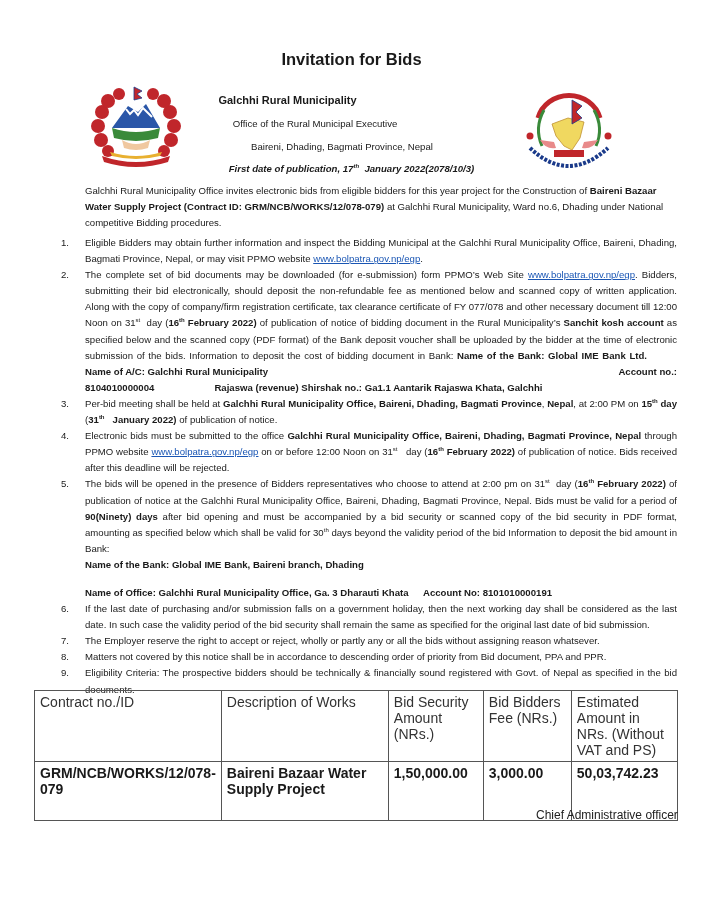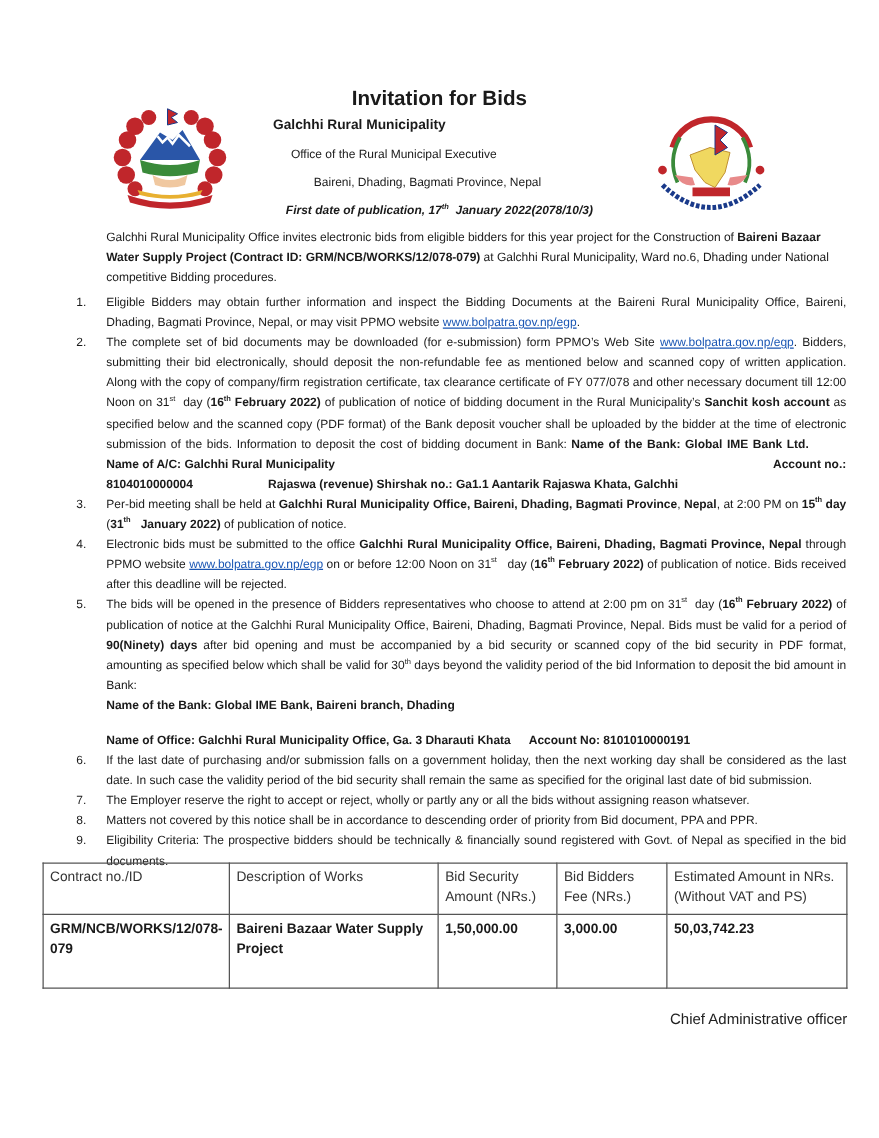--- a/index.html
+++ b/index.html
@@ -1,19 +1,19 @@
 <!DOCTYPE html>
 <html><head>
 <meta charset="utf-8">
 <style>
   html, body { margin: 0; padding: 0; background: #ffffff; }
   body { width: 703px; height: 910px; position: relative; overflow: hidden;
     font-family: "Liberation Sans", sans-serif; color: #1a1a1a; }
   .page { position: absolute; left: 0; top: 0; width: 703px; height: 910px; }
-  .title { position: absolute; top: 70px; left: 0; width: 703px; text-align: center;
+  .title { position: absolute; top: 50px; left: 0; width: 703px; text-align: center;
     font-size: 16.5px; font-weight: bold; }
   .org { position: absolute; top: 94px; left: 0; width: 575px; text-align: center;
     font-size: 11px; font-weight: bold; }
   .office { position: absolute; top: 118px; left: 0; width: 630px; text-align: center; font-size: 9.6px; }
   .address { position: absolute; top: 141px; left: 0; width: 684px; text-align: center; font-size: 9.6px; }
   .pubdate { position: absolute; top: 163px; left: 0; width: 703px; text-align: center;
     font-size: 9.6px; font-weight: bold; font-style: italic; }
   sup { font-size: 6px; vertical-align: super; line-height: 0; }
   .emblem-left { position: absolute; left: 88px; top: 82px; width: 96px; height: 86px; }
   .emblem-right { position: absolute; left: 520px; top: 88px; width: 98px; height: 84px; }
@@ -25,21 +25,21 @@
   ol.items li { position: relative; padding-left: 85px; padding-right: 26px; font-size: 9.6px;
     line-height: 16.1px; text-align: justify; margin: 0; }
   .num { position: absolute; left: 61px; top: 0; }
   .num.two { left: 56px; }
   .bankline { display: block; }
   .spacer-wide { display: inline-block; width: 60px; }
   .spacer-med { display: inline-block; width: 30px; }
   .acct-right { float: right; }
   .office-acct { display: inline-block; width: 338px; margin-top: 12px; }
   table.bids { position: absolute; left: 34px; top: 690px; width: 644px; border-collapse: collapse;
-    font-size: 11px; }
+    font-size: 14px; }
   table.bids td, table.bids th { border: 1px solid #555; vertical-align: top; padding: 3px 5px;
     line-height: 16px; text-align: left; font-weight: normal; color: #333; }
   table.bids th { height: 34px; }
   table.bids td { height: 52px; font-weight: bold; color: #1a1a1a; }
   .signature { position: absolute; left: 536px; top: 808px; font-size: 12px; color: #222; }
 </style>
 </head>
 <body>
 
 <div class="page">
@@ -86,21 +86,21 @@
   <div class="org">Galchhi Rural Municipality</div>
   <div class="office">Office of the Rural Municipal Executive</div>
   <div class="address">Baireni, Dhading, Bagmati Province, Nepal</div>
   <div class="pubdate"><span>First date of publication, 17</span><sup>th</sup><span style="white-space:pre">  January 2022(2078/10/3)</span></div>
 
   <div class="intro"><span>Galchhi Rural Municipality Office invites electronic bids from eligible bidders for this year project for the Construction of </span><b>Baireni Bazaar Water Supply Project (Contract ID: GRM/NCB/WORKS/12/078-079)</b><span> at Galchhi Rural Municipality, Ward no.6, Dhading under National competitive Bidding procedures.</span></div>
 
   <ol class="items">
     <li>
       <span class="num">1.</span>
-      <span>Eligible Bidders may obtain further information and inspect the Bidding Documents at the Baireni Rural Municipality Office, Baireni, Dhading, Bagmati Province, Nepal, or may visit PPMO website </span><a class="link">www.bolpatra.gov.np/egp</a><span>.</span>
+      <span>Eligible Bidders may obtain further information and inspect the Bidding Municipal at the Galchhi Rural Municipality Office, Baireni, Dhading, Bagmati Province, Nepal, or may visit PPMO website </span><a class="link">www.bolpatra.gov.np/egp</a><span>.</span>
     </li>
     <li>
       <span class="num">2.</span>
       <span>The complete set of bid documents may be downloaded (for e-submission) form PPMO’s Web Site </span><a class="link">www.bolpatra.gov.np/egp</a><span>. Bidders, submitting their bid electronically, should deposit the non-refundable fee as mentioned below and scanned copy of written application. Along with the copy of company/firm registration certificate, tax clearance certificate of FY 077/078 and other necessary document till 12:00 Noon on 31</span><sup>st</sup><span style="white-space:pre-wrap">  day (</span><b><span>16</span><sup>th</sup><span> February 2022)</span></b><span> of publication of notice of bidding document in the Rural Municipality’s </span><b>Sanchit kosh account</b><span> as specified below and the scanned copy (PDF format) of the Bank deposit voucher shall be uploaded by the bidder at the time of electronic submission of the bids. Information to deposit the cost of bidding document in Bank:  </span><b>Name of the Bank: Global IME Bank Ltd.</b><span class="spacer-med"></span><b>Name of A/C: Galchhi Rural Municipality</b><b class="acct-right">Account no.:</b>
       <span class="bankline"><b>8104010000004</b><span class="spacer-wide"></span><b>Rajaswa (revenue) Shirshak no.: Ga1.1 Aantarik Rajaswa Khata, Galchhi</b></span>
     </li>
     <li>
       <span class="num">3.</span>
       <span>Per-bid meeting shall be held at </span><b>Galchhi Rural Municipality Office, Baireni, Dhading, Bagmati Province</b><span>, </span><b>Nepal</b><span>, at 2:00 PM on </span><b><span>15</span><sup>th</sup><span> day</span></b><span> (</span><b><span>31</span><sup>th</sup><span style="white-space:pre-wrap">   January 2022)</span></b><span> of publication of notice.</span>
     </li>

